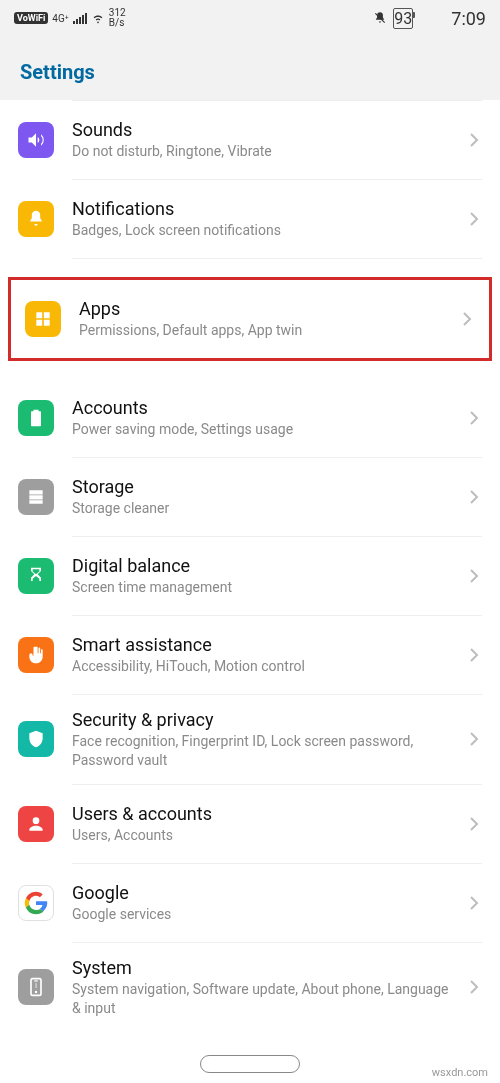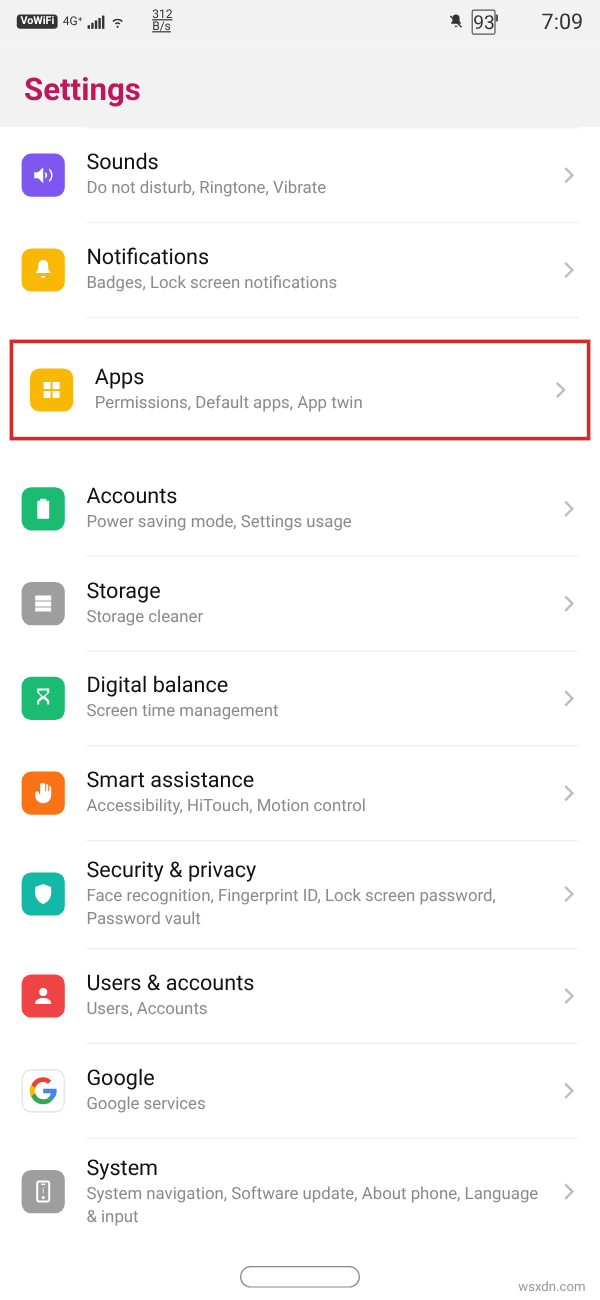--- a/index.html
+++ b/index.html
@@ -4,28 +4,28 @@
   <style>
     * { margin: 0; padding: 0; box-sizing: border-box; font-family: -apple-system, BlinkMacSystemFont, "Segoe UI", Roboto, Arial, sans-serif; }
     body { width: 500px; height: 1083px; background: #fff; position: relative; overflow: hidden; }
     .status-bar { height: 36px; display: flex; justify-content: space-between; align-items: center; padding: 0 14px; background: #f2f2f2; font-size: 12px; color: #333; }
     .status-left { display: flex; align-items: center; gap: 4px; }
     .vowifi-badge { background: #333; color: #fff; font-size: 9px; font-weight: 700; padding: 1px 3px; border-radius: 3px; }
     .sig-text { font-size: 10px; }
     .sig-bars { display: inline-flex; align-items: flex-end; gap: 1px; }
     .sig-bars i { width: 2px; background: #333; display: block; }
     .wifi-arc { width: 14px; height: 14px; }
-    .speed { font-size: 10px; line-height: 1; margin-left: 18px; text-decoration: underline; }
+    .speed { font-size: 10px; line-height: 1; margin-left: 0; }
     .status-right { display: flex; align-items: center; gap: 6px; }
     .mute-icon { width: 14px; height: 14px; }
     .battery { display: inline-flex; align-items: flex-start; border: 1px solid #555; border-radius: 2px; padding: 0 0; font-size: 16px; position: relative; }
     .battery::after { content: ""; position: absolute; right: -3px; top: 3px; width: 2px; height: 6px; background: #555; border-radius: 0 1px 1px 0; }
     .time { font-size: 18px; margin-left: 32px; }
     .header { background: #f2f2f2; padding: 24px 20px 16px; }
-    .header h1 { font-size: 26px; font-weight: 700; color: #be185d; }
+    .header h1 { font-size: 20px; font-weight: 700; color: #0369a1; }
     .list { padding: 0 0 0 0; }
     .row-wrap { position: relative; }
     .row { display: flex; align-items: center; padding: 14px 18px 14px 18px; min-height: 78px; }
     .icon-box { width: 36px; height: 36px; border-radius: 8px; flex: 0 0 36px; display: flex; align-items: center; justify-content: center; color: #fff; margin-right: 18px; }
     .row-text { flex: 1 1 auto; min-width: 0; }
     .row-title { font-size: 18px; color: #111; margin-bottom: 2px; }
     .row-sub { font-size: 14px; color: #8a8a8a; line-height: 1.35; }
     .chev { flex: 0 0 16px; color: #bdbdbd; margin-left: 8px; }
     .divider { height: 1px; background: #eee; margin-left: 72px; margin-right: 18px; }
     .highlight { border: 3px solid #d32a2a; margin: 18px 8px; }

